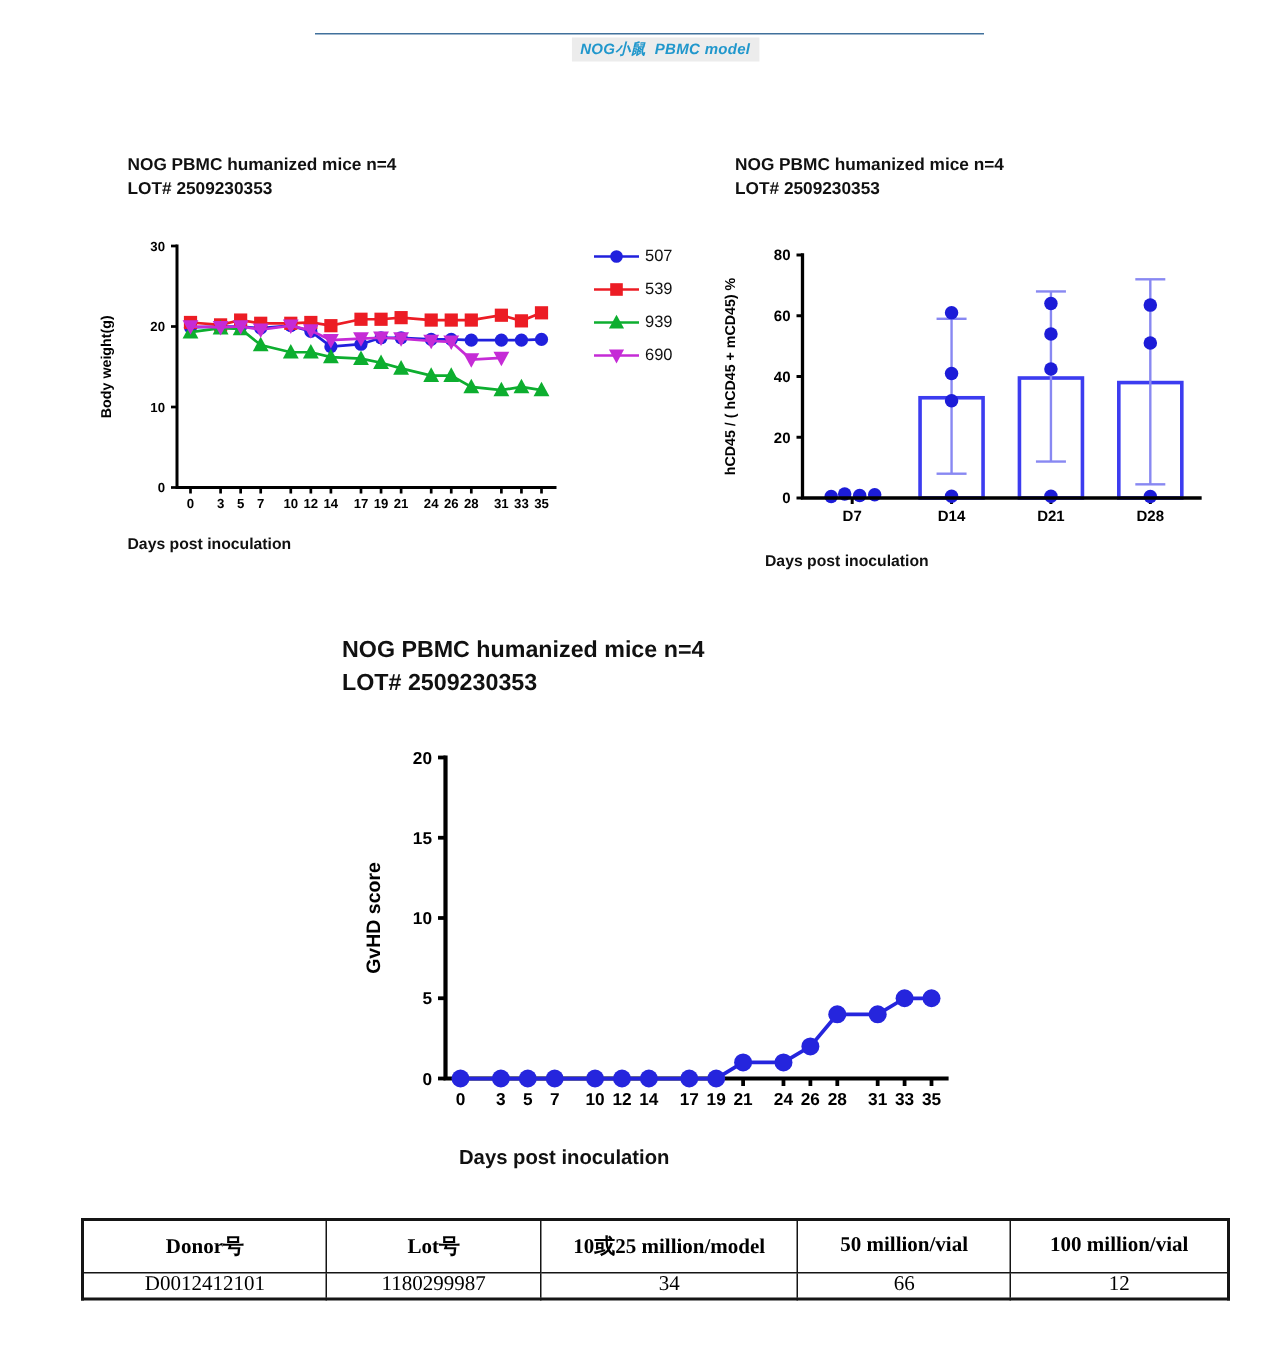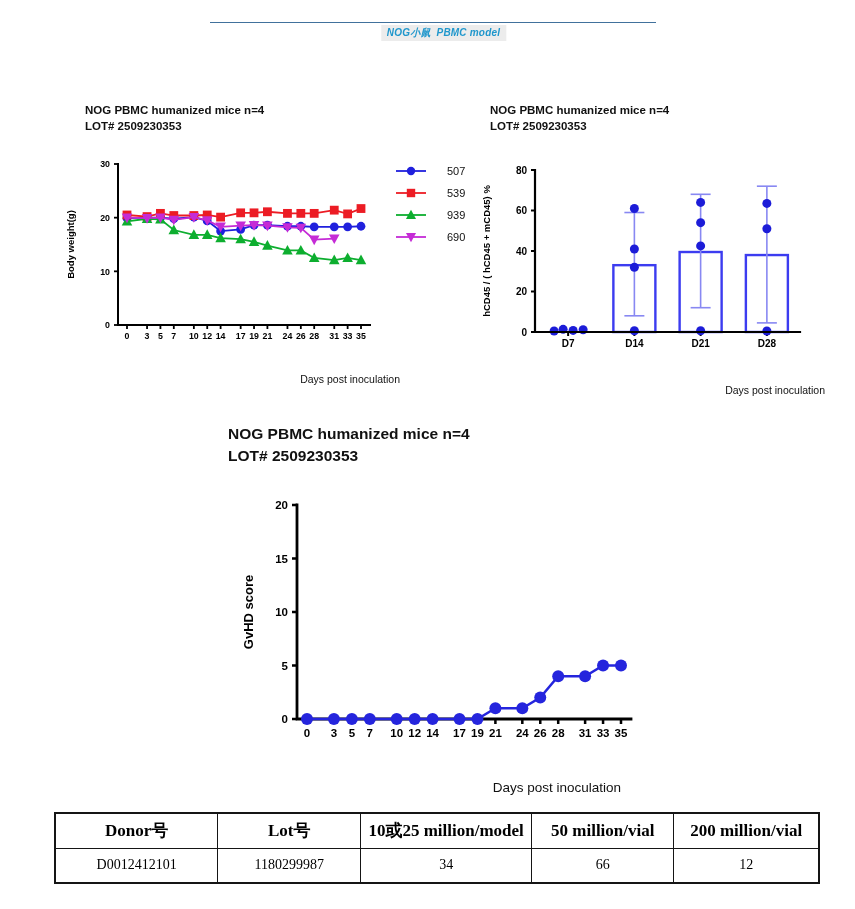--- a/index.html
+++ b/index.html
@@ -10,37 +10,37 @@
   }
   .header-rule { position: absolute; left: 210px; top: 22px; width: 446px; height: 1px; background: #41719c; }
   .page-title {
     position: absolute; top: 25px; left: 50%; transform: translateX(-50%);
     color: #2097cc; font-weight: bold; font-style: italic; font-size: 10px;
     white-space: pre; background: #ececec; padding: 1px 6px; letter-spacing: 0.2px; margin-left: 16px;
   }
   .chart-title { position: absolute; font-weight: bold; text-align: left; color: #111; }
   .t-sm { font-size: 11.5px; line-height: 1.4; }
   .t-lg { font-size: 15.5px; line-height: 1.4; }
-  .xlabel { position: absolute; font-weight: normal; text-align: right; color: #111; margin-top: 16px; }
+  .xlabel { position: absolute; font-weight: bold; text-align: left; color: #111; }
   .xl-sm { font-size: 10.5px; }
   .xl-lg { font-size: 13.5px; }
   svg.chart { position: absolute; overflow: visible; }
   svg text { font-family: "Liberation Sans", sans-serif; fill: #000; }
   .legend { position: absolute; left: 394px; top: 160px; }
   .legend-item { display: flex; align-items: center; height: 22px; }
   .legend-item svg { width: 34px; height: 14px; display: block; }
-  .legend-label { font-size: 11px; margin-left: 19px; color: #111; }
+  .legend-label { font-size: 11px; margin-left: 2px; color: #111; }
   table.inv {
     position: absolute; left: 54px; top: 812px; width: 766px;
     border-collapse: collapse; border: 2.5px solid #151515;
     font-family: "Liberation Serif", serif; table-layout: fixed; background: #fff;
   }
   table.inv th, table.inv td { border: 1.5px solid #151515; text-align: center; vertical-align: middle; padding: 0; }
-  table.inv th { font-size: 17px; font-weight: bold; height: 35px; }
-  table.inv td { font-size: 14px; font-weight: normal; height: 35px; }
+  table.inv th { font-size: 14px; font-weight: bold; height: 35px; }
+  table.inv td { font-size: 14px; font-weight: normal; height: 17px; }
 </style>
 </head>
 <body>
 
 <div class="page">
 
   <div class="header-rule"></div>
   <div class="page-title">NOG小鼠  PBMC model</div>
 
   <div class="chart-title t-sm" style="left:85px; top:102px; width:330px;">
@@ -320,21 +320,21 @@
         <col style="width:22.4%">
         <col style="width:18.6%">
         <col style="width:19.0%">
     </colgroup>
     <thead>
       <tr>
         <th>Donor号</th>
         <th>Lot号</th>
         <th>10或25 million/model</th>
         <th>50 million/vial</th>
-        <th>200 million/vial</th>
+        <th>100 million/vial</th>
       </tr>
     </thead>
     <tbody>
       <tr>
         <td>D0012412101</td>
         <td>1180299987</td>
         <td>34</td>
         <td>66</td>
         <td>12</td>
       </tr>

